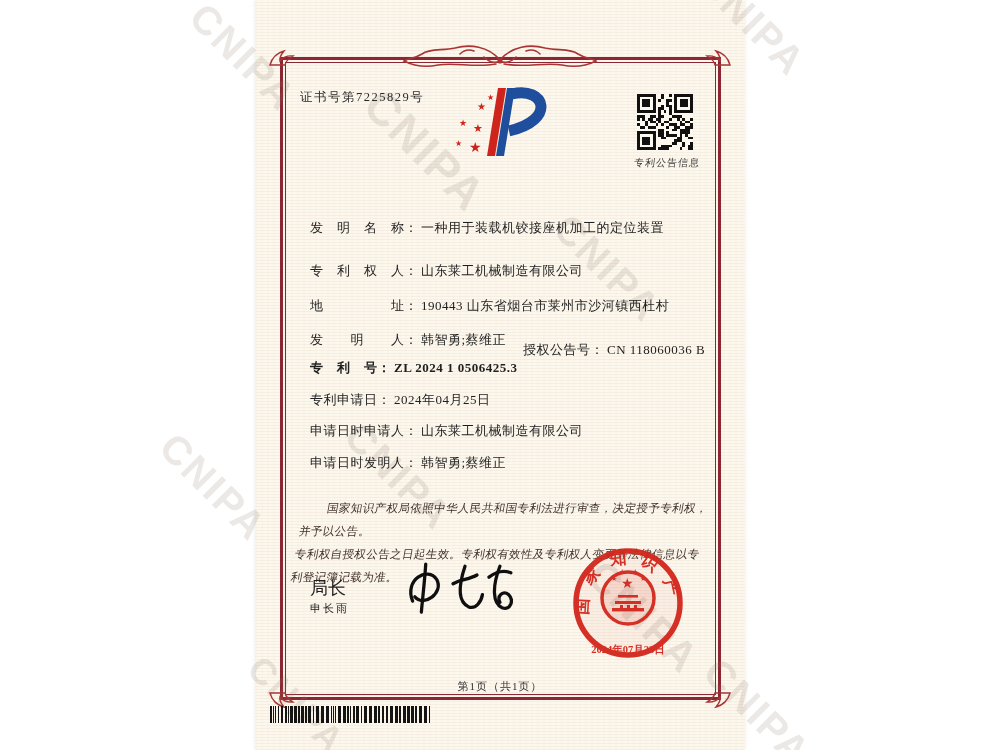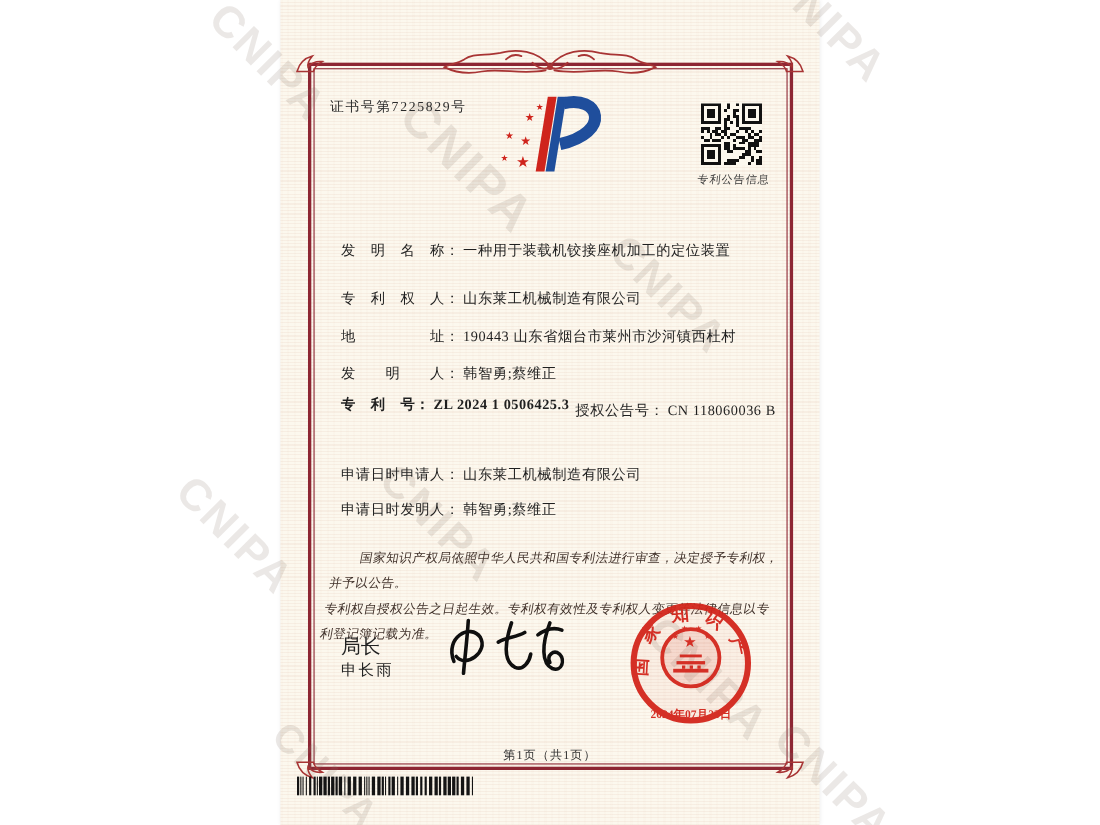--- a/index.html
+++ b/index.html
@@ -46,21 +46,21 @@
   }
   .row{position:absolute;left:55px;font-size:13px;color:#1f1f1f;white-space:nowrap;letter-spacing:0.5px;z-index:4;}
   .row .val{margin-left:3px;}
   .colright{left:268px;}
   .notice{
     position:absolute;left:42px;top:497px;width:408px;font-size:11.5px;line-height:23px;
     color:#41322b;transform:skewX(-10deg);letter-spacing:0.4px;z-index:4;
   }
   .notice .l1{text-indent:24px;}
   .signoff-title{position:absolute;left:55px;top:576px;font-size:18px;color:#222;z-index:4;}
-  .signoff-name{position:absolute;left:55px;top:601px;font-size:14px;letter-spacing:2px;color:#222;z-index:4;}
+  .signoff-name{position:absolute;left:55px;top:601px;font-size:11px;letter-spacing:2px;color:#222;z-index:4;}
   .signature{position:absolute;left:138px;top:558px;width:120px;height:58px;z-index:5;}
   .seal{position:absolute;left:316px;top:543px;width:114px;height:120px;z-index:5;opacity:0.95;}
   .footer-page{
     position:absolute;left:0;right:0;top:679px;text-align:center;
     font-size:11px;letter-spacing:1px;color:#333;z-index:4;
   }
   .barcode{
     position:absolute;left:15px;top:706px;width:168px;height:17px;z-index:4;font-size:0;
   }
   .barcode i{display:inline-block;height:100%;background:#141414;}
@@ -268,22 +268,25 @@
     <div class="row" style="top:297px;">
       <span class="lbl">地　　　　　址：</span><span class="val">190443 山东省烟台市莱州市沙河镇西杜村</span>
     </div>
     <div class="row" style="top:331px;">
       <span class="lbl">发　　明　　人：</span><span class="val">韩智勇;蔡维正</span>
     </div>
 
     <div class="row" style="top:359px;font-weight:bold;">
       <span class="lbl">专　利　号：</span><span class="val">ZL 2024 1 0506425.3</span>
     </div>
-    <div class="row colright" style="top:364px;">
+    <div class="row colright" style="top:341px;">
       <span class="lbl">授权公告号：</span><span class="val">CN 118060036 B</span>
+    </div>
+    <div class="row" style="top:391px;">
+      <span class="lbl">专利申请日：</span><span class="val">2024年04月25日</span>
     </div>
 
     <div class="row" style="top:422px;">
       <span class="lbl">申请日时申请人：</span><span class="val">山东莱工机械制造有限公司</span>
     </div>
     <div class="row" style="top:454px;">
       <span class="lbl">申请日时发明人：</span><span class="val">韩智勇;蔡维正</span>
     </div>
 
     <div class="notice">

